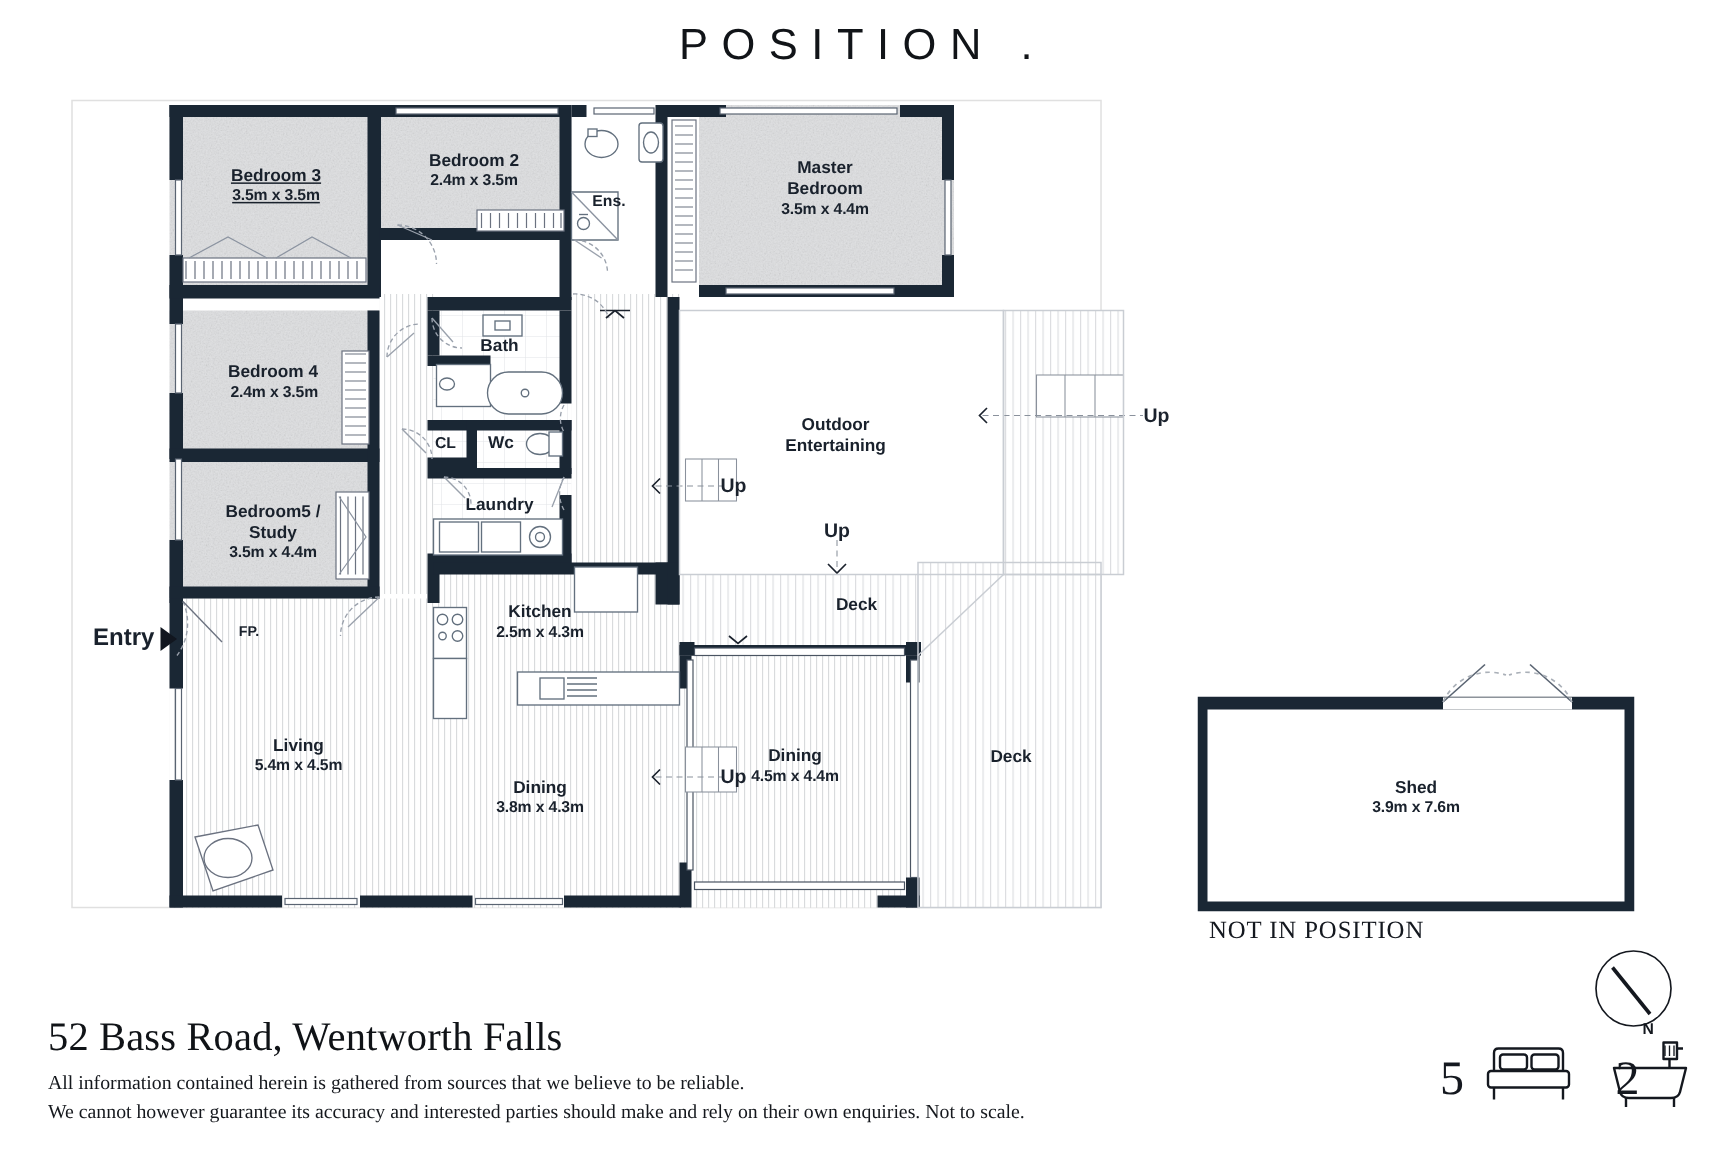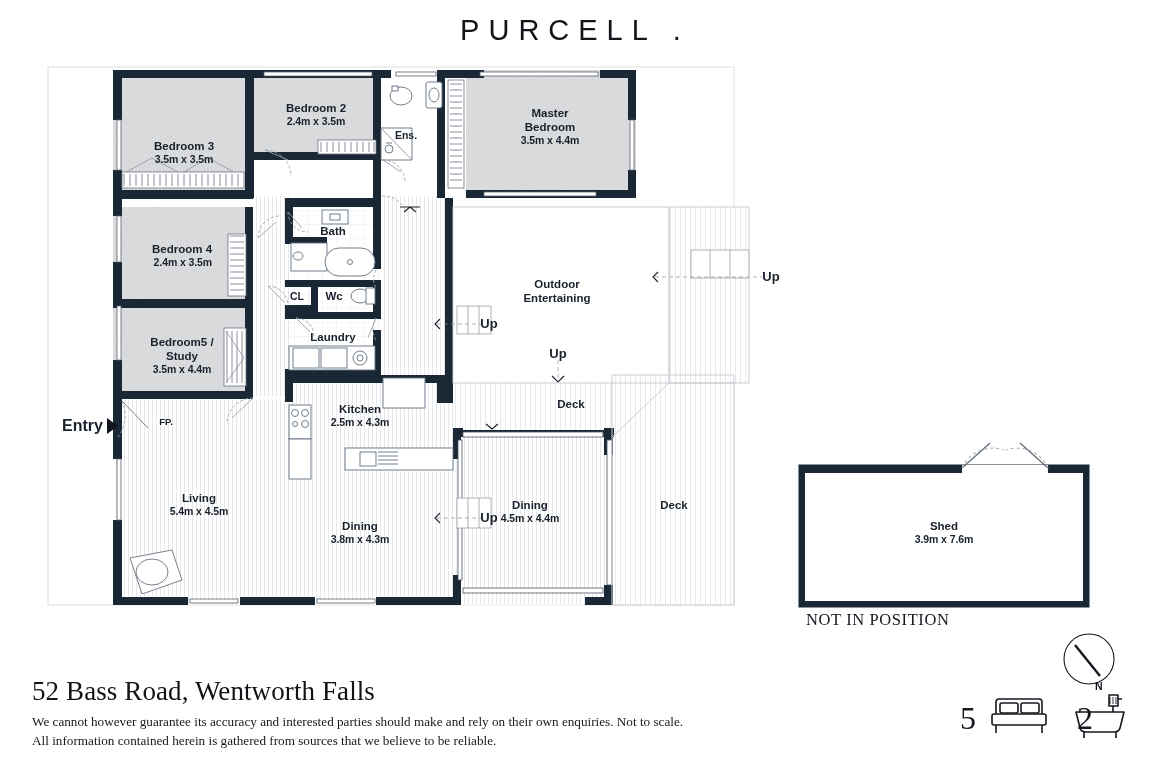--- a/index.html
+++ b/index.html
@@ -109,21 +109,21 @@
     font-family: "Liberation Serif", serif;
     font-size: 32px; color: #14181f; line-height: 1;
   }
   .counters .gap { width: 18px; }
 </style>
 </head>
 <body>
 
 <div id="page">
 
-  <div class="brand">PURCELL .</div>
+  <div class="brand">POSITION .</div>
 
   <svg id="plan-svg" width="1150" height="767">
     <defs>
 
       <filter id="carpetNoise" x="0" y="0" width="100%" height="100%">
         <feTurbulence type="fractalNoise" baseFrequency="0.9" numOctaves="3" result="n"></feTurbulence>
         <feColorMatrix type="saturate" values="0"></feColorMatrix>
         <feComponentTransfer>
           <feFuncA type="linear" slope="0.35"></feFuncA>
         </feComponentTransfer>
@@ -409,21 +409,21 @@
     <g stroke="#14181f" stroke-width="1.6" fill="#ffffff" stroke-linejoin="round">
       <path d="M1076 712 L1124 712 L1120 728 Q1119 732 1114 732 L1086 732 Q1081 732 1080 728 Z"></path>
       <line x1="1084" y1="732" x2="1084" y2="738"></line>
       <line x1="1116" y1="732" x2="1116" y2="738"></line>
       <path d="M1113 712 L1113 699 L1122 699" fill="none"></path>
       <rect x="1109" y="695" width="9" height="11"></rect>
       <path d="M1110 697 L1110 704 M1113 697 L1113 704 M1116 697 L1116 704" stroke-width="0.9"></path>
     </g>
   </svg>
 
-  <div class="lbl" style="left:184px; top:152px;">
+  <div class="lbl" style="left:184px; top:124px;text-decoration:underline;">
     <span class="nm">Bedroom 3</span>
     <span class="dim">3.5m x 3.5m</span>
   </div>
   <div class="lbl" style="left:316px; top:114px;">
     <span class="nm">Bedroom 2</span>
     <span class="dim">2.4m x 3.5m</span>
   </div>
   <div class="lbl sm" style="left:406px; top:120px;margin-top:15px;">
     <span class="nm">Ens.</span>
   </div>
@@ -511,17 +511,17 @@
 
   <div class="counters">
     <span class="num">5</span>
     <span class="gap"></span>
     <span style="width:62px;"></span>
     <span class="num">2</span>
   </div>
 
   <div class="title-block">
     <div class="addr">52 Bass Road, Wentworth Falls</div>
+    <p class="disc">All information contained herein is gathered from sources that we believe to be reliable.</p>
     <p class="disc">We cannot however guarantee its accuracy and interested parties should make and rely on their own enquiries. Not to scale.</p>
-    <p class="disc">All information contained herein is gathered from sources that we believe to be reliable.</p>
   </div>
 
 </div>
 
 </body></html>

